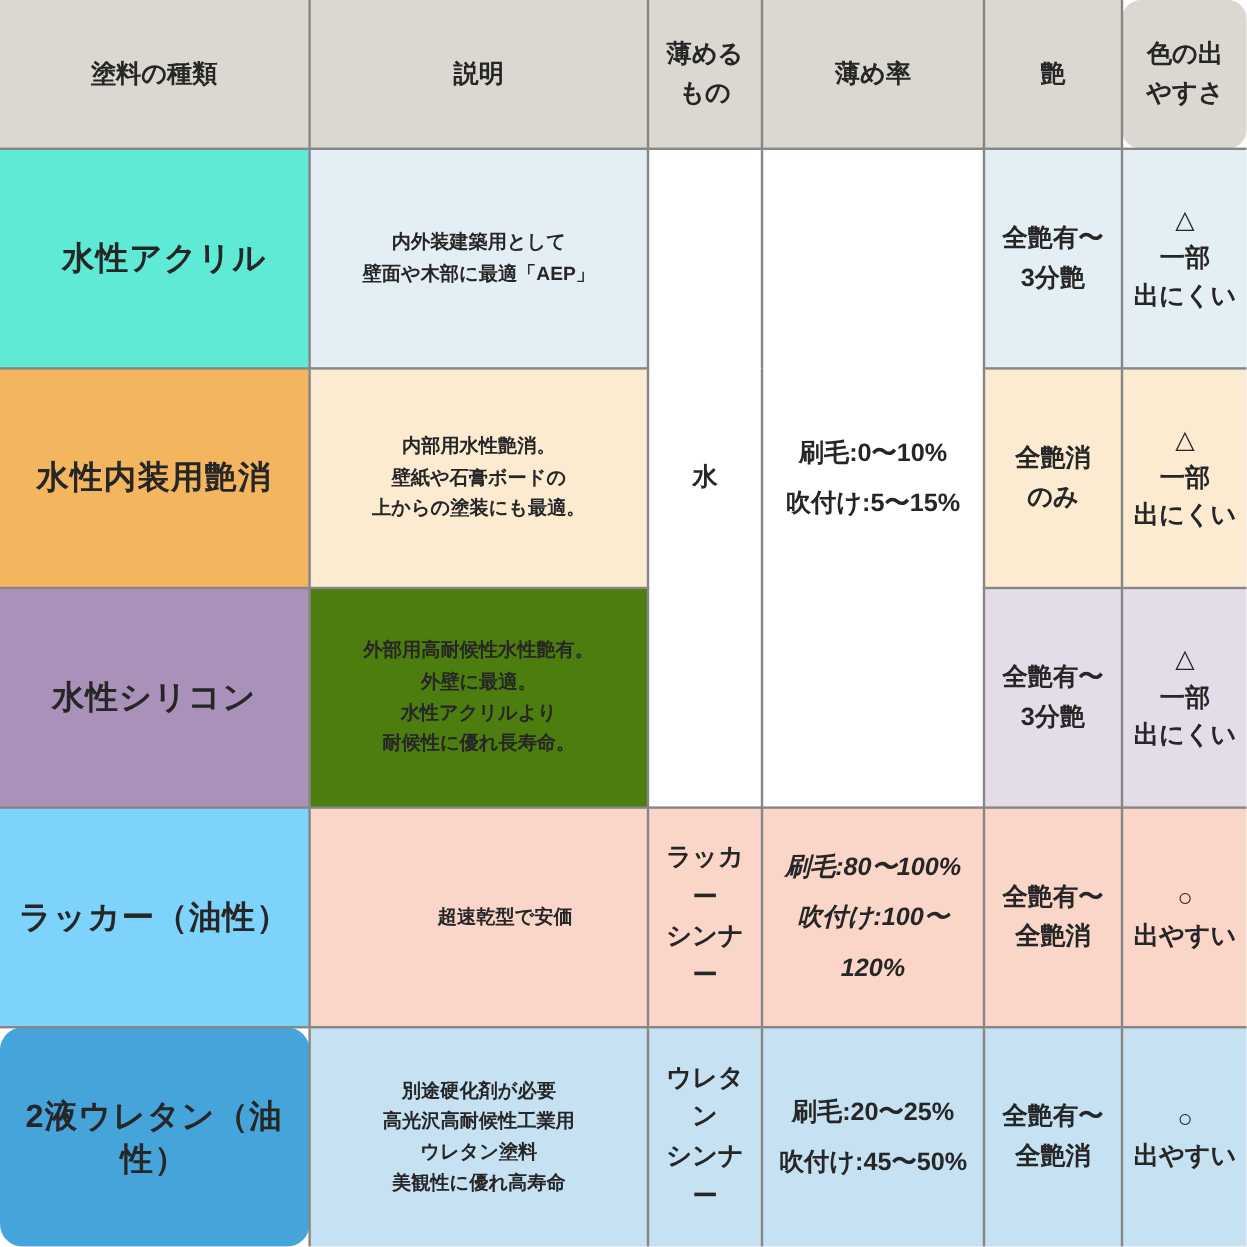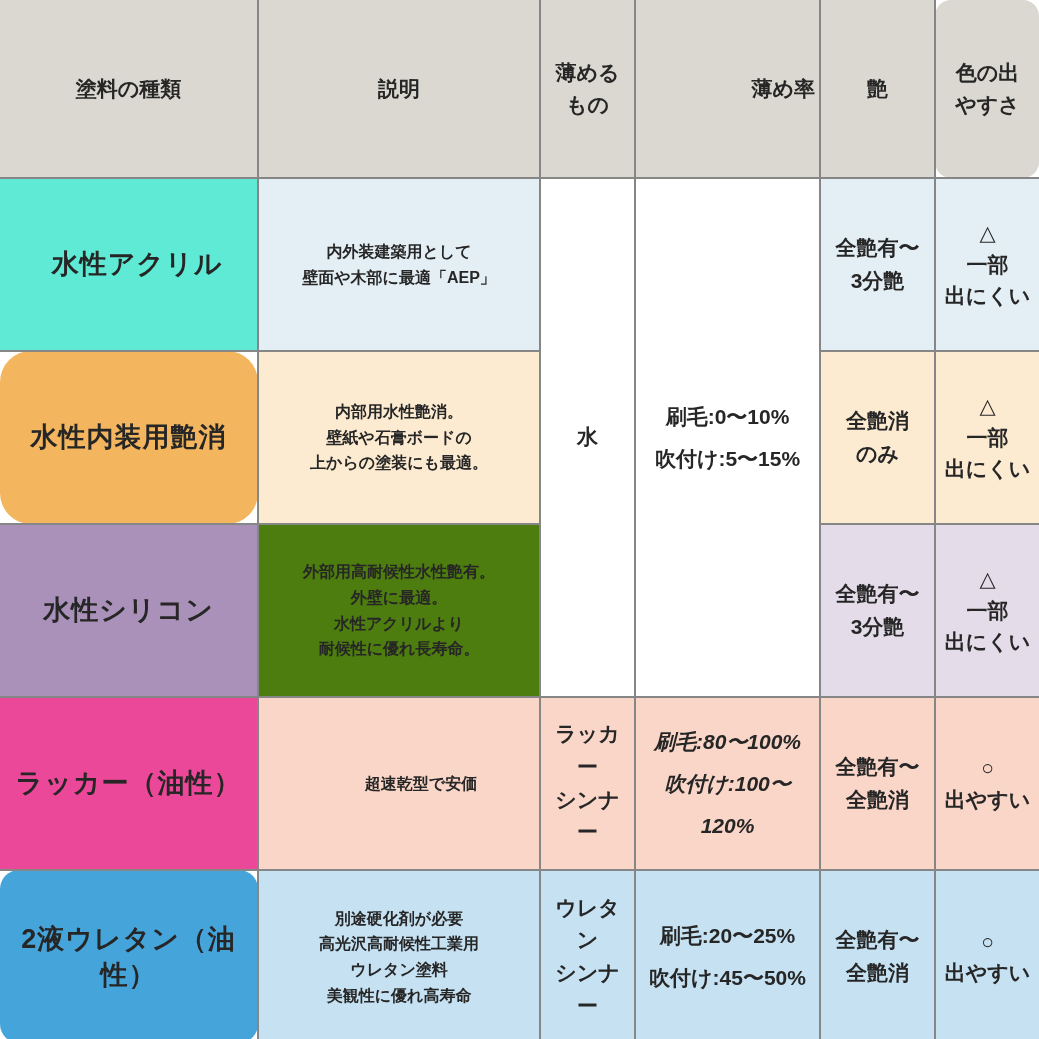--- a/index.html
+++ b/index.html
@@ -25,21 +25,21 @@
   table.paint-table td {
     border: 2px solid #868686;
     text-align: center;
     vertical-align: middle;
     white-space: pre-line;
     color: #262626;
     font-weight: bold;
     padding: 0 4px;
     box-sizing: border-box;
   }
-  tr.header-row { height: 178px; }
+  tr.header-row { height: 124px; }
   tr.data-row   { height: 173px; }
 
   th.hdr {
     font-size: 21px;
     line-height: 1.5;
     font-weight: bold;
   }
   td.label {
     font-size: 27px;
     letter-spacing: 1px;
@@ -78,42 +78,42 @@
       <col style="width:185px">
       <col style="width:115px">
       <col style="width:104px">
     </colgroup>
     <thead>
       <tr class="header-row">
         <th class="hdr" style="background-color: rgb(219, 216, 209);">塗料の種類</th>
         <th class="hdr" style="background-color: rgb(219, 216, 209);">説明</th>
         <th class="hdr" style="background-color: rgb(219, 216, 209);">薄める
 もの</th>
-        <th class="hdr" style="background-color: rgb(219, 216, 209); text-align: right;">薄め率</th>
+        <th class="hdr" style="background-color: rgb(219, 216, 209);">薄め率</th>
         <th class="hdr" style="background-color: rgb(219, 216, 209);">艶</th>
         <th class="hdr" style="background-color: rgb(219, 216, 209); border-radius: 16px;">色の出
 やすさ</th>
       </tr>
     </thead>
     <tbody>
       <tr class="data-row">
         <td class="label" style="background-color: #5eead4; padding-left: 21px;">水性アクリル</td>
         <td class="desc" style="background-color: rgb(228, 239, 245);">内外装建築用として
 壁面や木部に最適「AEP」</td>
         <td class="thin" rowspan="3" style="background-color: rgb(255, 255, 255);">水</td>
         <td class="rate" rowspan="3" style="background-color: rgb(255, 255, 255);">刷毛:0〜10%
 吹付け:5〜15%</td>
         <td class="gloss" style="background-color: rgb(228, 239, 245);">全艶有〜
 3分艶</td>
         <td class="ease" style="background-color: rgb(228, 239, 245);">△
 一部
 出にくい</td>
       </tr>
       <tr class="data-row">
-        <td class="label" style="background-color: rgb(243, 181, 93); border-radius: 31px;">水性内装用艶消</td>
+        <td class="label" style="background-color: rgb(243, 181, 93);">水性内装用艶消</td>
         <td class="desc" style="background-color: rgb(252, 235, 209);">内部用水性艶消。
 壁紙や石膏ボードの
 上からの塗装にも最適。</td>
         <td class="gloss" style="background-color: rgb(252, 235, 209);">全艶消
 のみ</td>
         <td class="ease" style="background-color: rgb(252, 235, 209);">△
 一部
 出にくい</td>
       </tr>
       <tr class="data-row">
@@ -122,21 +122,21 @@
 外壁に最適。
 水性アクリルより
 耐候性に優れ長寿命。</td>
         <td class="gloss" style="background-color: rgb(228, 221, 233);">全艶有〜
 3分艶</td>
         <td class="ease" style="background-color: rgb(228, 221, 233);">△
 一部
 出にくい</td>
       </tr>
       <tr class="data-row">
-        <td class="label" style="background-color: #ec4899;">ラッカー（油性）</td>
+        <td class="label" style="background-color: #7dd3fc;">ラッカー（油性）</td>
         <td class="desc" style="background-color: rgb(249, 214, 200); padding-left: 48px;">超速乾型で安価</td>
         <td class="thin" style="background-color: rgb(249, 214, 200);">ラッカー
 シンナー</td>
         <td class="rate" style="background-color: rgb(249, 214, 200); font-style: italic;">刷毛:80〜100%
 吹付け:100〜120%</td>
         <td class="gloss" style="background-color: rgb(249, 214, 200);">全艶有〜
 全艶消</td>
         <td class="ease" style="background-color: rgb(249, 214, 200);">○
 出やすい</td>
       </tr>

